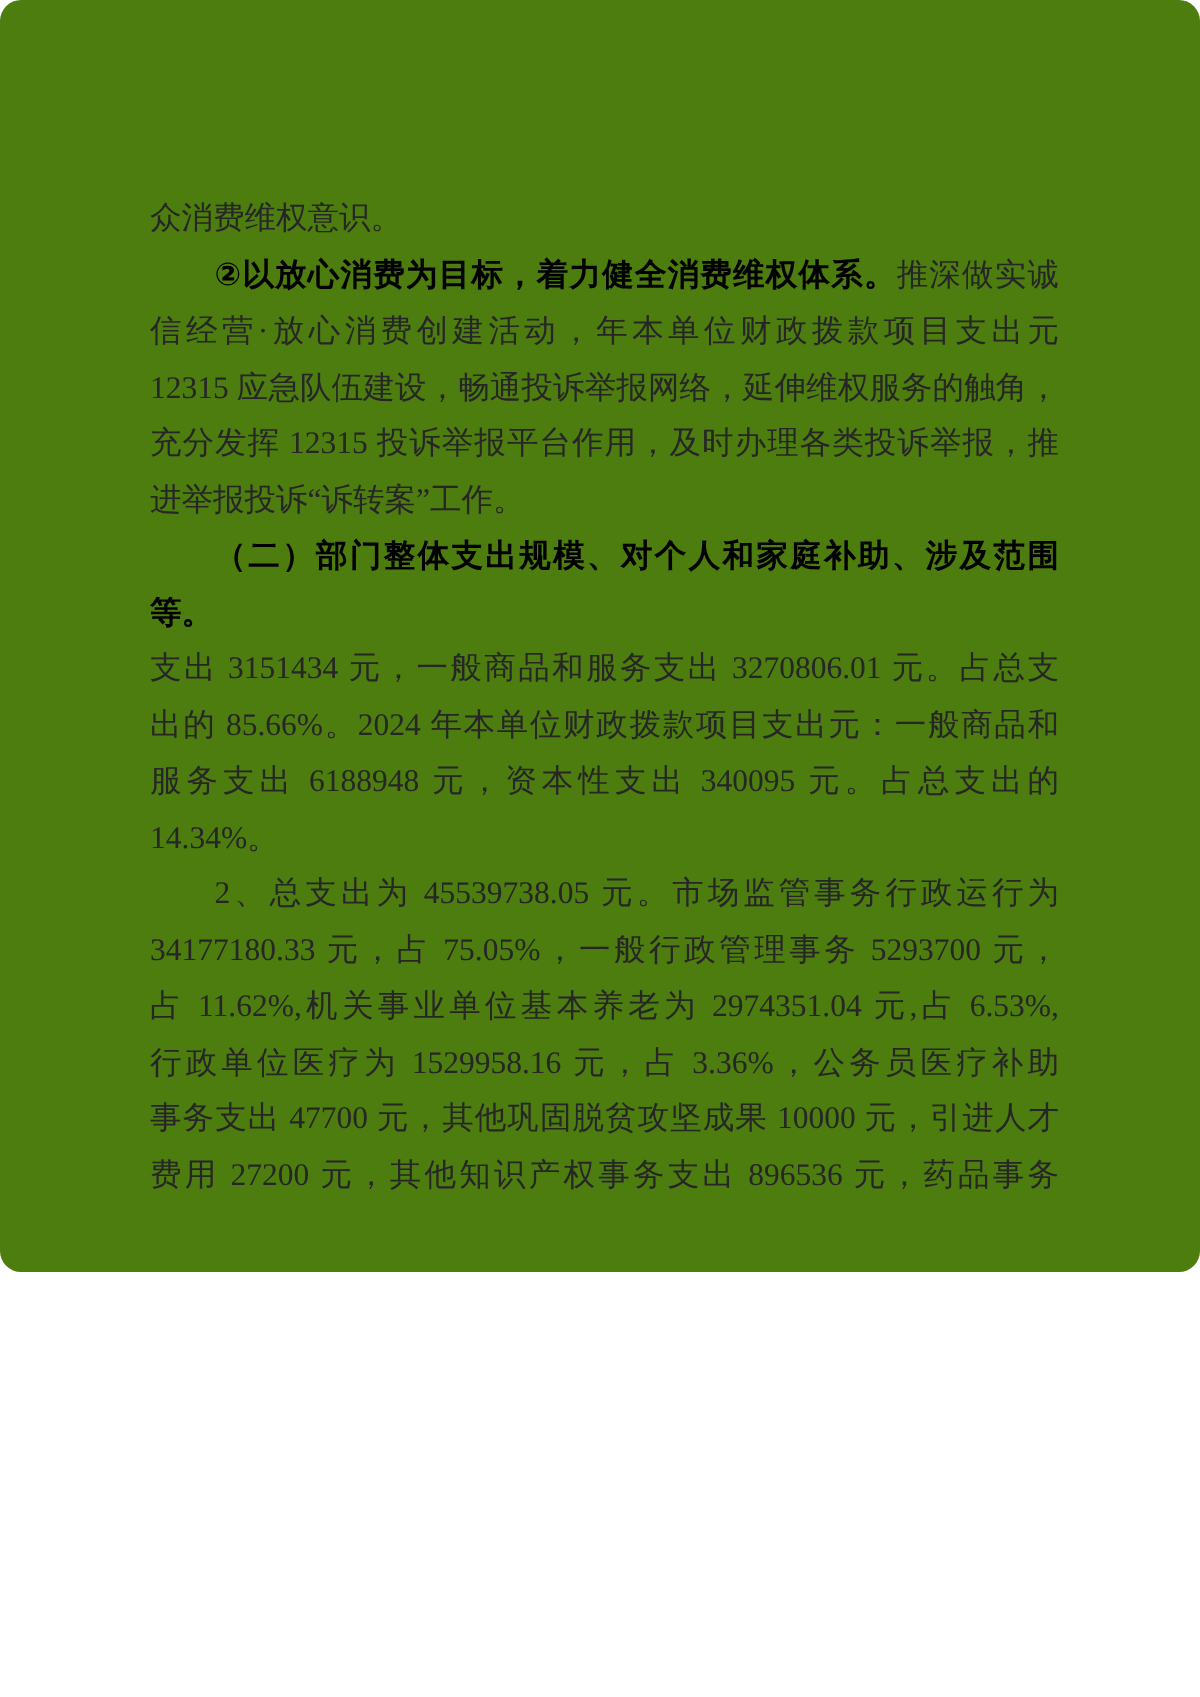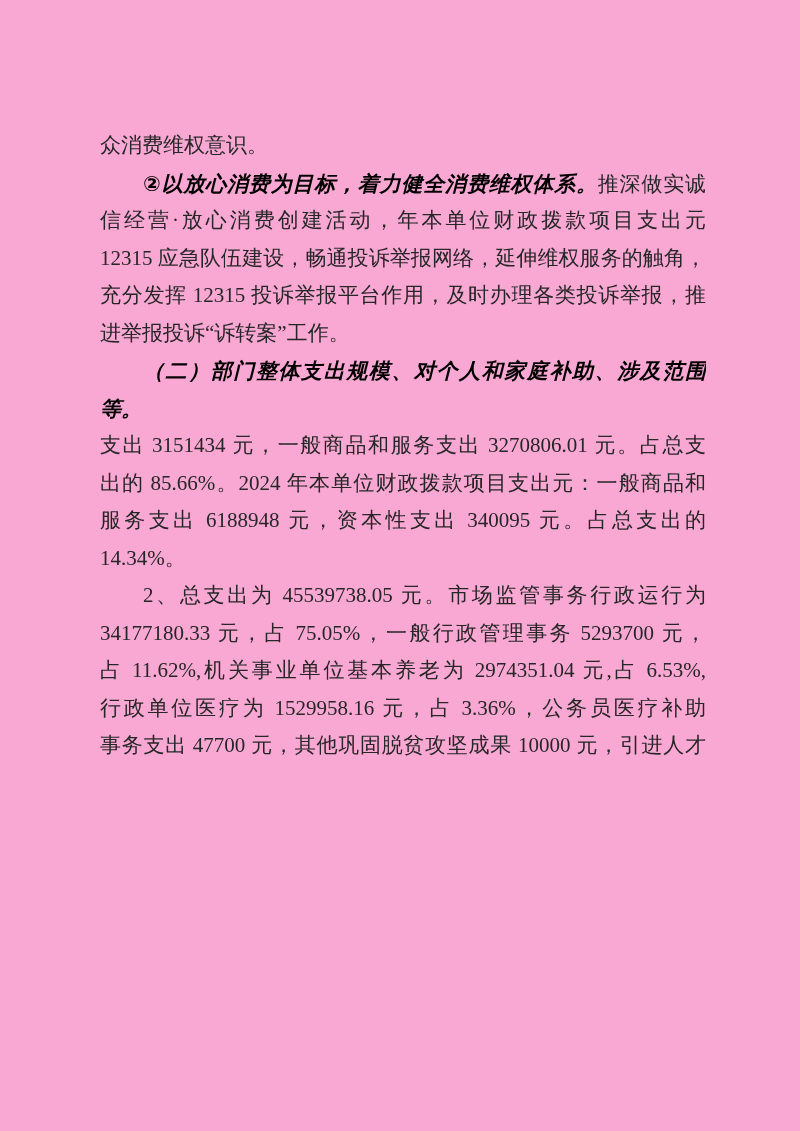--- a/index.html
+++ b/index.html
@@ -4,23 +4,24 @@
 <style>
   * { margin: 0; padding: 0; box-sizing: border-box; }
   html, body {
     width: 800px;
     background: #ffffff;
     font-family: "Liberation Serif", "DejaVu Serif", serif;
   }
   .page {
     position: relative;
     width: 800px;
-    height: 1131px;
-    background: #f9a8d4;
+    height: 848px;
+    background: #4d7c0f;
     overflow: hidden;
+    border-radius: 14px;
   }
   .content {
     position: absolute;
     top: 127px;
     left: 100px;
     width: 606px;
     color: #262626;
     font-size: 21px;
   }
   .line {
@@ -34,21 +35,20 @@
     text-align: justify;
     text-align-last: justify;
   }
   .line.indent {
     text-indent: 43px;
   }
   .bold-seg {
     font-family: "Liberation Sans", "DejaVu Sans", sans-serif;
     font-weight: 700;
     color: #000000;
-    font-style: italic;
   }
   .body-seg {
     color: #262626;
   }
 </style>
 </head>
 <body>
 
 <div class="page">
   <div class="content">
@@ -83,17 +83,18 @@
 
     <div class="line stretch"><span class="body-seg">34177180.33 元，占 75.05%，一般行政管理事务 5293700 元，</span></div>
 
     <div class="line stretch"><span class="body-seg">占 11.62%,机关事业单位基本养老为 2974351.04 元,占 6.53%,</span></div>
 
     <div class="line stretch"><span class="body-seg">行政单位医疗为 1529958.16 元，占 3.36%，公务员医疗补助</span></div>
 
 
     <div class="line stretch"><span class="body-seg">事务支出 47700 元，其他巩固脱贫攻坚成果 10000 元，引进人才</span></div>
 
+    <div class="line stretch"><span class="body-seg">费用 27200 元，其他知识产权事务支出 896536 元，药品事务</span></div>
 
 
 
   </div>
 </div>
 
 </body></html>

